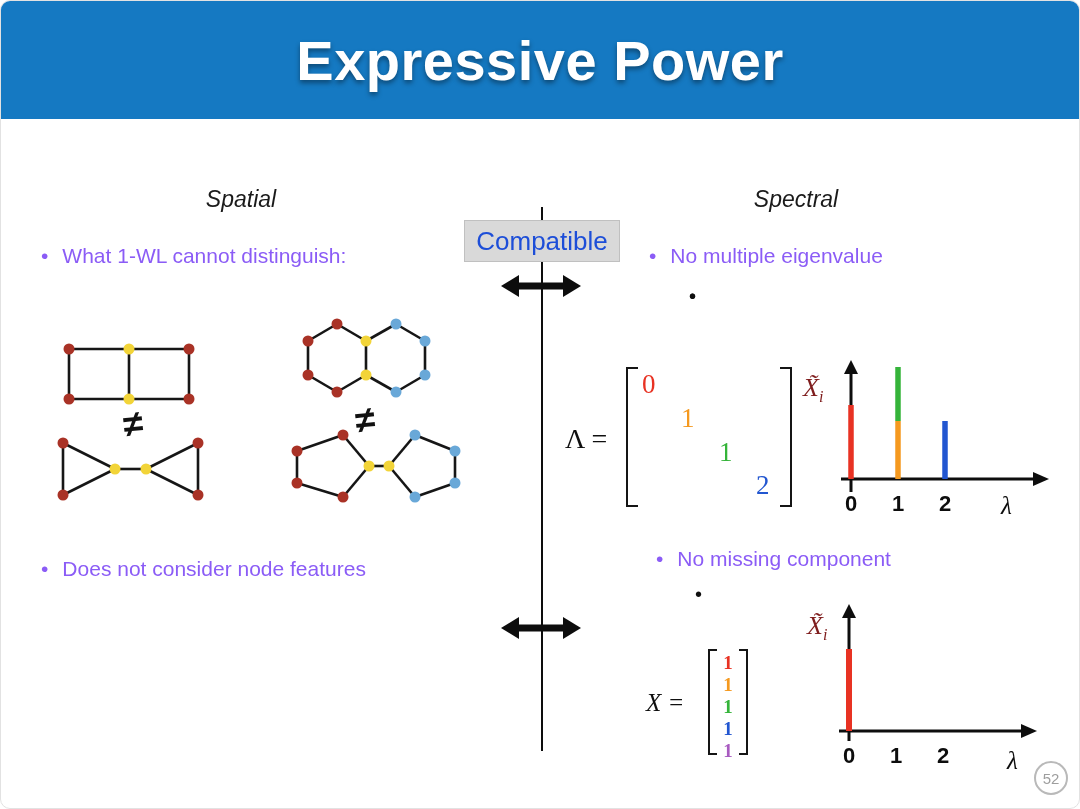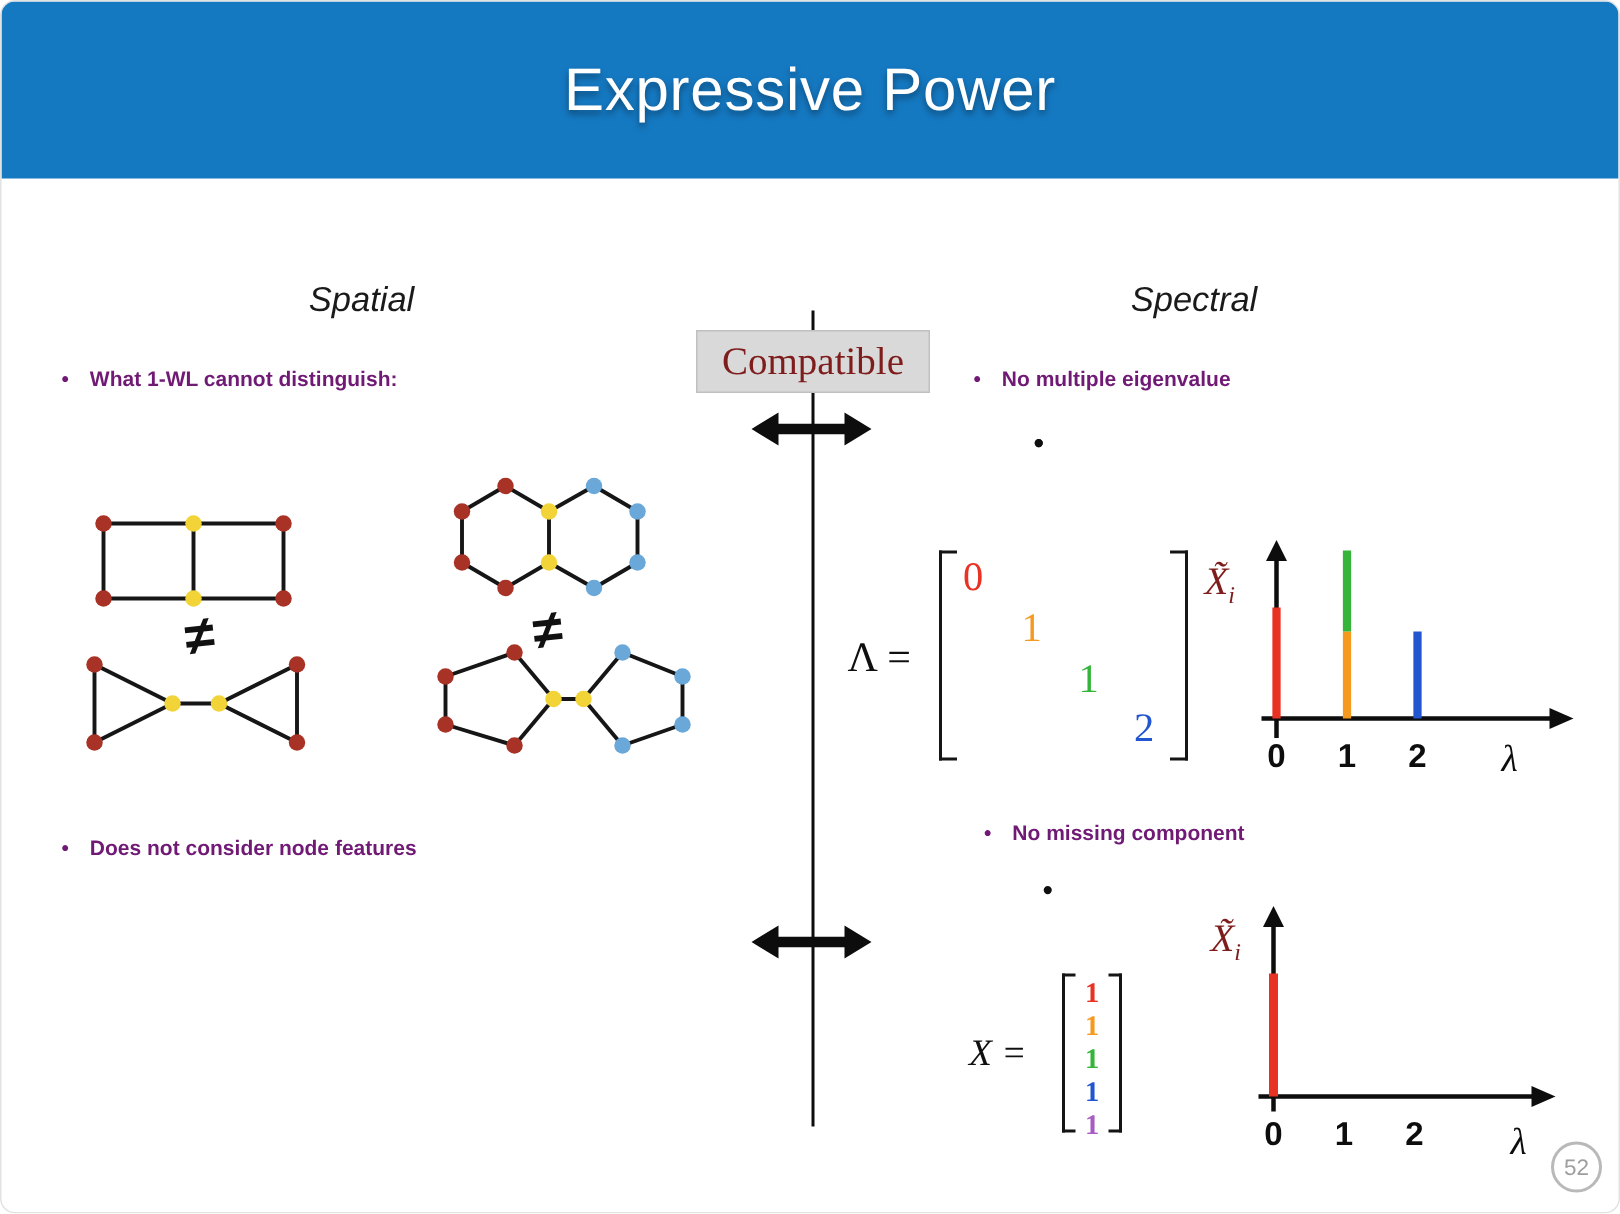--- a/index.html
+++ b/index.html
@@ -3,32 +3,32 @@
 <meta charset="utf-8">
 <style>
   *{margin:0;padding:0;box-sizing:border-box}
   html,body{background:#ffffff}
   body{font-family:"Liberation Sans",sans-serif;color:#111}
   .slide{position:relative;width:1080px;height:809px;background:#fff;overflow:hidden;
          border:1px solid #e2e2e2;border-radius:10px}
   
   .header{position:absolute;top:0;left:0;width:100%;height:118px;
           background:var(--header_bg,#1579c2);display:flex;align-items:center;justify-content:center}
-  .header h1{color:var(--header_text,#fff);font-size:40px;font-weight:normal;
+  .header h1{color:var(--header_text,#fff);font-size:56px;font-weight:bold;
              text-shadow:0 3px 5px rgba(0,0,0,.4);letter-spacing:.5px}
   
   .col-title{position:absolute;font-style:italic;font-size:23px;text-align:center;color:#1a1a1a}
   
   .vline{position:absolute;left:540px;top:206px;width:2px;height:544px;background:#0d0d0d}
   .label-box{position:absolute;background:var(--box_bg,#d9d9d9);border:1px solid #c0c0c0;
-             font-family:Liberation Serif, serif;font-size:26px;color:#7f1d1d;
+             font-family:Liberation Sans, sans-serif;font-size:26px;color:#1d4ed8;
              display:flex;align-items:center;justify-content:center}
   .darrow{position:absolute}
   
-  .bullet{position:absolute;font-size:14px;font-weight:bold;color:#701a75}
+  .bullet{position:absolute;font-size:21px;font-weight:normal;color:#8b5cf6}
   .bullet .dot{margin-right:14px}
   .sublist{position:absolute;font-size:20px;line-height:31px;color:#0f0f0f}
   .subitem{position:relative;padding-left:24px}
   .sdot{position:absolute;left:2px}
   
   .graph{position:absolute}
   .gedges line{stroke:var(--edge,#161616);stroke-width:2.6}
   .f-red{fill:var(--node_red,#a93226)}
   .f-yellow{fill:var(--node_yellow,#f2d438)}
   .f-blue{fill:var(--node_blue,#69a8d8)}

